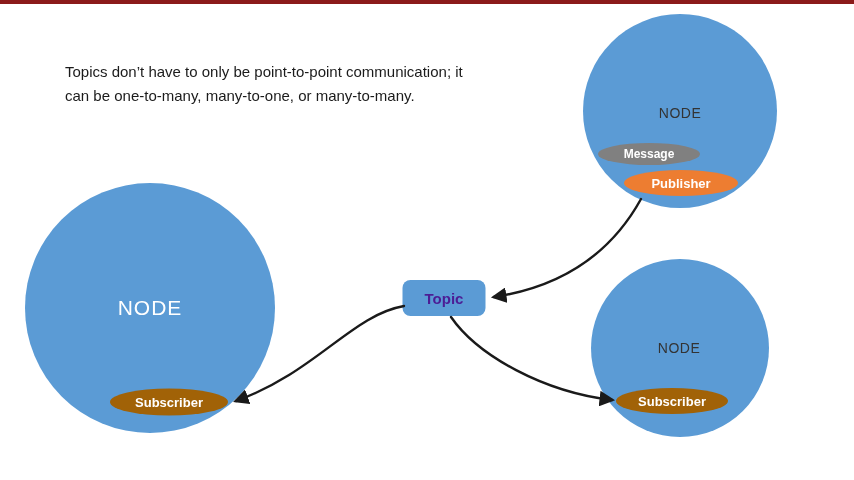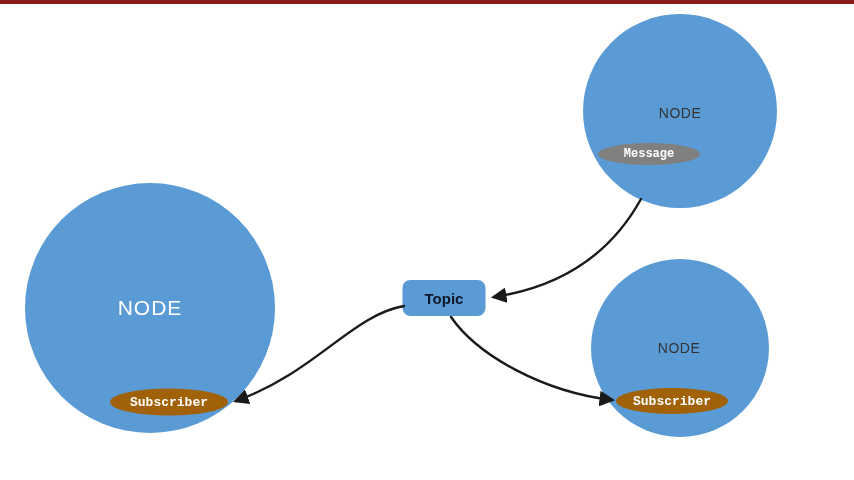--- a/index.html
+++ b/index.html
@@ -62,31 +62,30 @@
     transform: translate(-50%, -50%);
     border-radius: 50%;
     display: flex;
     align-items: center;
     justify-content: center;
     color: #ffffff;
     font-weight: bold;
     font-size: 13px;
     z-index: 2;
     white-space: nowrap;
-    font-family: Liberation Mono, monospace;
   }
   .pill.gray   { background: #808080; font-size: 12px; }
   .pill.orange { background: #ED7D31; }
   .pill.green  { background: #a16207; }
   .topic-box {
     position: absolute;
     transform: translate(-50%, -50%);
     background: #5B9BD5;
     border-radius: 8px;
-    color: #0f172a;
+    color: #4c1d95;
     font-weight: bold;
     font-size: 15px;
     display: flex;
     align-items: center;
     justify-content: center;
     z-index: 2;
   }
   .arrow-layer {
     position: absolute;
     top: 0;
@@ -96,29 +95,32 @@
   }
 </style>
 </head>
 <body>
 
 <div class="slide">
 
   <div class="top-bar"></div>
 
   <div class="description">
+    <div>Topics don’t have to only be point-to-point communication; it</div>
+    <div>can be one-to-many, many-to-one, or many-to-many.</div>
   </div>
 
   <div class="circle" style="left:25px; top:183px; width:250px; height:250px;"></div>
   <div class="node-label big" style="left:150px; top:308px;">NODE</div>
   <div class="pill green" style="left:169px; top:402px; width:118px; height:27px;">Subscriber</div>
 
   <div class="circle" style="left:583px; top:14px; width:194px; height:194px;"></div>
   <div class="node-label small" style="left:680px; top:113px;">NODE</div>
   <div class="pill gray" style="left:649px; top:154px; width:102px; height:22px;">Message</div>
+  <div class="pill orange" style="left:681px; top:183px; width:114px; height:26px;">Publisher</div>
 
   <div class="circle" style="left:591px; top:259px; width:178px; height:178px;"></div>
   <div class="node-label small" style="left:679px; top:348px;">NODE</div>
   <div class="pill green" style="left:672px; top:401px; width:112px; height:26px;">Subscriber</div>
 
   <div class="topic-box" style="left:444px; top:298px; width:83px; height:36px;">Topic</div>
 
   <svg class="arrow-layer" width="854" height="480" viewBox="0 0 854 480">
     <defs>
       <marker id="arrowhead" viewBox="0 0 10 10" refX="8" refY="5" markerWidth="6.5" markerHeight="6.5" orient="auto-start-reverse">

